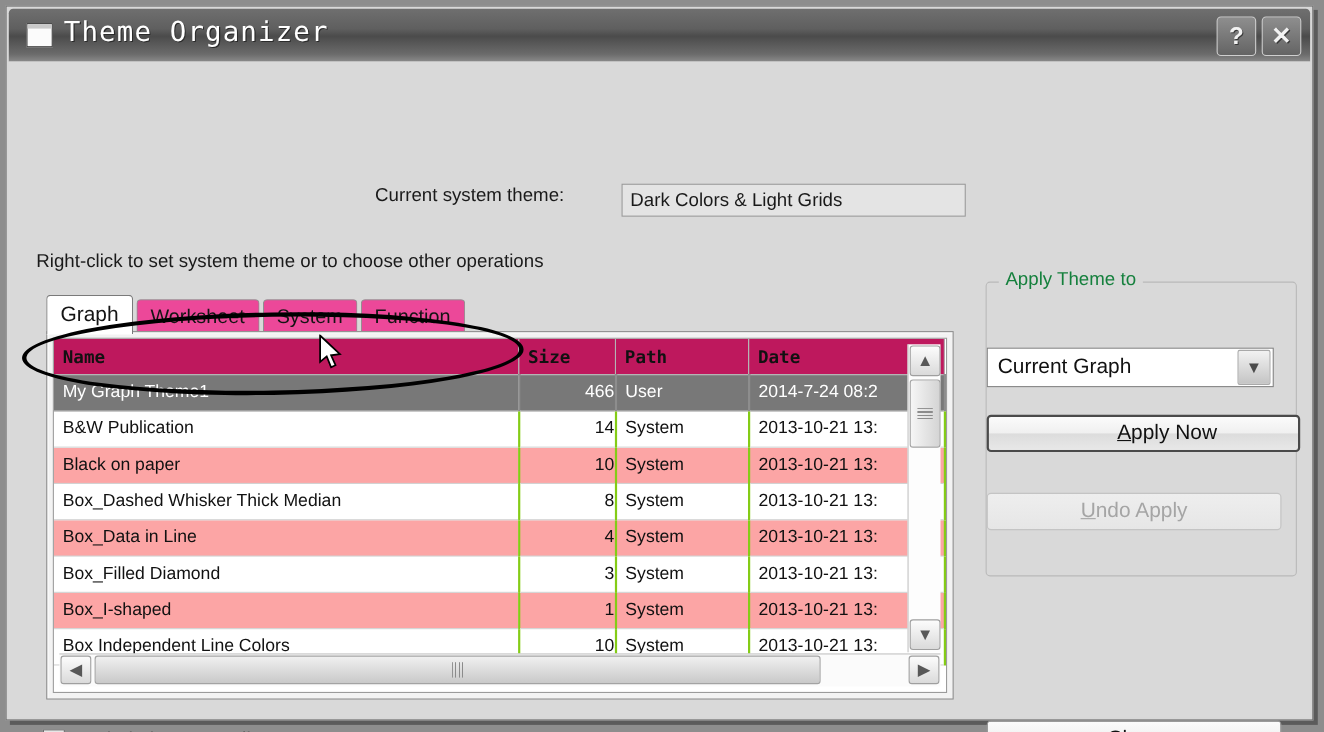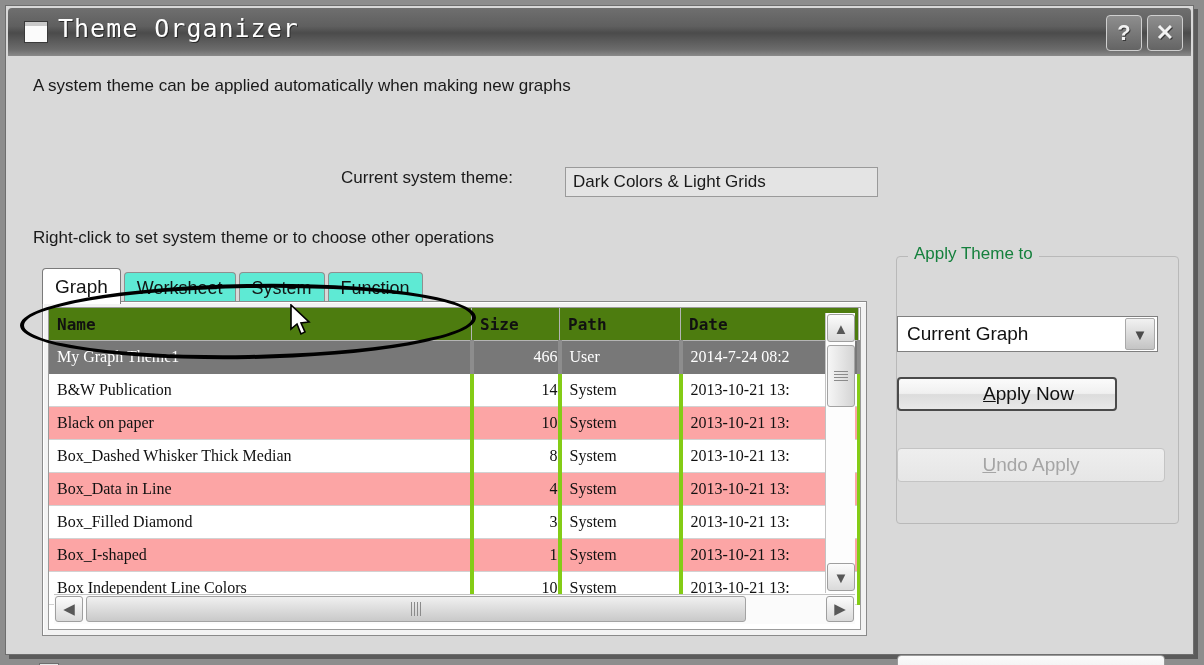--- a/index.html
+++ b/index.html
@@ -70,21 +70,21 @@
   .hint{
     position:absolute;left:25px;top:172px;
     font-size:17px;color:#1a1a1a;
   }
   
   .tabs{position:absolute;left:34px;top:212px;display:flex;align-items:flex-end;}
   .tab{
     height:32px;margin-right:3px;padding:0 12px;
     display:flex;align-items:center;
     font-size:18px;color:#141414;
-    background:#5eead4;
+    background:#ec4899;
     border:1px solid #8f8f8f;border-bottom:none;
     border-radius:4px 4px 0 0;
     cursor:pointer;box-sizing:border-box;
   }
   .tab.active{
     background:#ffffff;height:36px;font-size:19px;
     border-color:#7a7a7a;
     position:relative;z-index:3;
   }
   
@@ -94,31 +94,31 @@
     border:1px solid #8a8a8a;
     box-sizing:border-box;
     box-shadow:inset 1px 1px 0 #ffffff;
   }
   .listinner{
     position:absolute;left:5px;top:5px;right:5px;bottom:5px;
     background:#ffffff;border:1px solid #9b9b9b;box-sizing:border-box;overflow:hidden;
   }
   table.lst{border-collapse:collapse;width:774px;table-layout:fixed;}
   table.lst th{
-    background:#4d7c0f;
+    background:#be185d;
     border-right:1px solid #b4b4b4;
     border-bottom:1px solid #b4b4b4;
     font-family:"DejaVu Sans Mono","Liberation Mono",monospace;
     font-size:16px;font-weight:bold;color:#111;
     text-align:left;padding:4px 0 4px 8px;height:24px;
   }
   table.lst td{
-    border-right:4px solid #84cc16;
+    border-right:2px solid #84cc16;
     border-bottom:1px solid #d2d2d2;
-    font-family:Liberation Serif, serif;
+    font-family:Liberation Sans, sans-serif;
     font-size:16px;color:#111;
     padding:4px 0 4px 8px;height:24px;white-space:nowrap;overflow:hidden;
   }
   table.lst tr.odd td{background:#ffffff;}
   table.lst tr.even td{background:#fca5a5;}
   table.lst tr.sel td{background:#787878;color:#ffffff;border-bottom-color:#787878;border-right-color:#8d8d8d;}
   td.num{text-align:right;padding-right:6px;padding-left:0;}
   .col-name{width:414px;}
   .col-size{width:79px;}
   .col-path{width:112px;}
@@ -190,21 +190,21 @@
   .btn{
     position:absolute;box-sizing:border-box;
     background:linear-gradient(180deg,#fbfbfb 0%,#f0f0f0 48%,#dcdcdc 52%,#e8e8e8 100%);
     border:1px solid #9a9a9a;border-radius:4px;
     display:flex;align-items:center;justify-content:center;
     font-size:19px;color:#111;cursor:pointer;
   }
   .btn.default{border:2px solid #4a4a4a;}
   .btn.disabled{color:#a5a5a5;cursor:default;
     background:linear-gradient(180deg,#eeeeee,#e6e6e6);border-color:#c4c4c4;}
-  .btn-apply{left:889px;top:321px;width:220px;height:34px;padding-left:43px;}
+  .btn-apply{left:889px;top:321px;width:285px;height:34px;padding-left:43px;}
   .btn-undo{left:889px;top:392px;width:268px;height:34px;}
   .btn-close{left:889px;top:599px;width:268px;height:34px;}
   u{text-decoration:underline;}
   
   .chk-wrap{position:absolute;left:31px;top:606px;display:flex;align-items:center;cursor:pointer;}
   .chk{
     width:20px;height:20px;background:#e6e6e6;border:1px solid #6e6e6e;
     box-sizing:border-box;position:relative;margin-right:8px;
   }
   .chk:after{
@@ -230,21 +230,20 @@
     <div class="title-icon"></div>
     <div class="title-text">Theme Organizer</div>
     <div class="title-btns">
       <div class="tbtn">?</div>
       <div class="tbtn">✕</div>
     </div>
   </div>
 
   <div class="client">
 
-    <div class="intro">A system theme can be applied automatically when making new graphs</div>
 
     <div class="cur-label">Current system theme:</div>
     <div class="cur-box">Dark Colors &amp; Light Grids</div>
 
     <div class="hint">Right-click to set system theme or to choose other operations</div>
 
     <div class="tabs">
       <div class="tab active">Graph</div>
       <div class="tab">Worksheet</div>
       <div class="tab">System</div>

